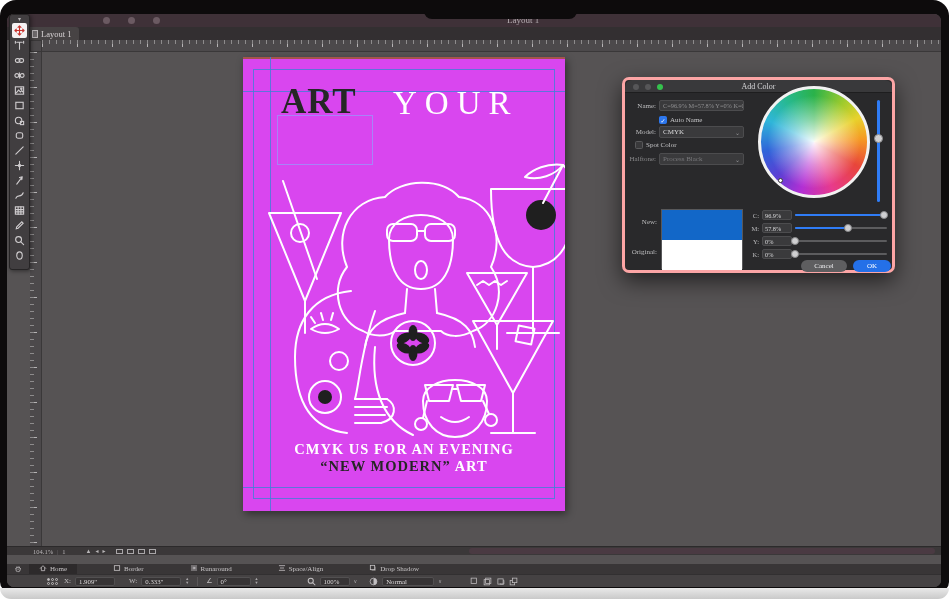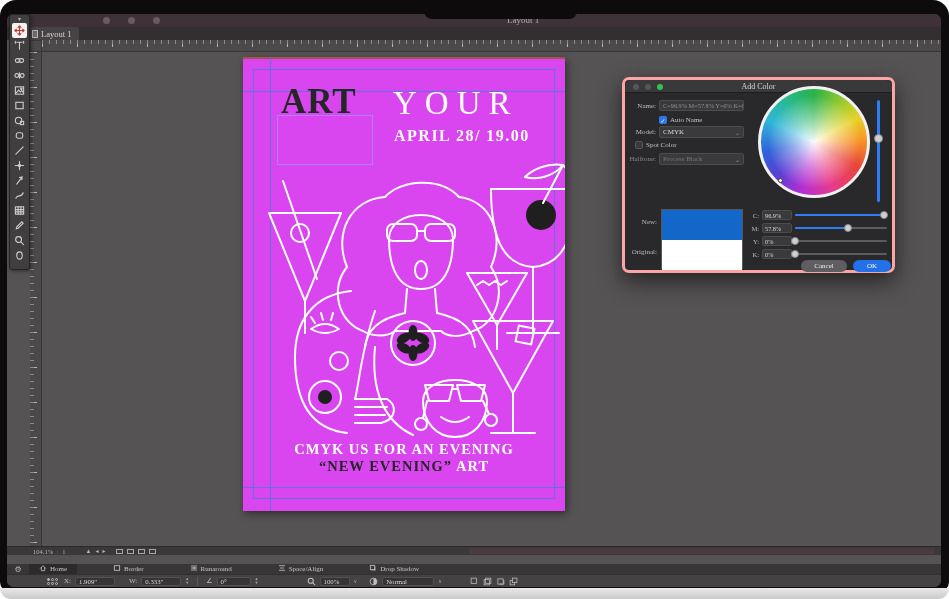--- a/index.html
+++ b/index.html
@@ -249,21 +249,20 @@
     <div class="page">
       <div class="bleed-top"></div>
       <div class="mguide"></div>
       <div class="hguide" style="top:34px"></div>
       <div class="hguide" style="top:430px"></div>
       <div class="vguide" style="left:27px"></div>
       <div class="selbox"></div>
 
       <div class="hl-black" style="top:28px">ART</div>
       <div class="hl-your">YOUR</div>
-      <div class="hl-date">APRIL 28/ 19.00</div>
 
       <svg class="illus" width="326" height="300" viewBox="0 0 326 300" fill="none" stroke="#ffffff" stroke-width="2" stroke-linecap="round" stroke-linejoin="round">
 
         <path d="M14,52 L50,140 L86,52 Z"></path>
         <line x1="28" y1="20" x2="62" y2="118"></line>
         <circle cx="45" cy="72" r="9"></circle>
         <line x1="50" y1="140" x2="50" y2="172"></line>
 
         <path d="M108,170 C84,162 74,128 92,106 C78,72 96,38 130,36 C146,18 186,16 204,36 C236,40 250,74 236,106 C252,130 242,162 218,170 C206,177 192,176 186,170 L140,170 C132,176 118,176 108,170 Z"></path>
         <path d="M134,78 C134,46 198,46 198,78 C198,108 188,128 166,128 C144,128 134,108 134,78 Z"></path>
@@ -320,21 +319,21 @@
         <circle cx="84" cy="200" r="9"></circle>
         <circle cx="70" cy="236" r="16"></circle>
         <circle cx="70" cy="236" r="7" fill="#1f1f1f" stroke="none"></circle>
         <path d="M120,150 C106,190 104,224 100,238"></path>
         <path d="M100,238 h32 M100,246 h32 M100,254 h30 M100,262 h26"></path>
         <path d="M132,238 C142,244 142,258 126,262"></path>
       </svg>
 
       <div class="foot1">CMYK US FOR AN EVENING</div>
       <div class="foot2">
-        <span>“NEW EVENING”</span><span class="w"> ART</span>
+        <span>“NEW MODERN”</span><span class="w"> ART</span>
       </div>
     </div>
 
     <div class="dialog">
       <div class="dlg-title">
         <div class="dtl" style="left:8px;background:#565658"></div>
         <div class="dtl" style="left:20px;background:#565658"></div>
         <div class="dtl" style="left:32px;background:#35c24d"></div>
         <span>Add Color</span>
       </div>

